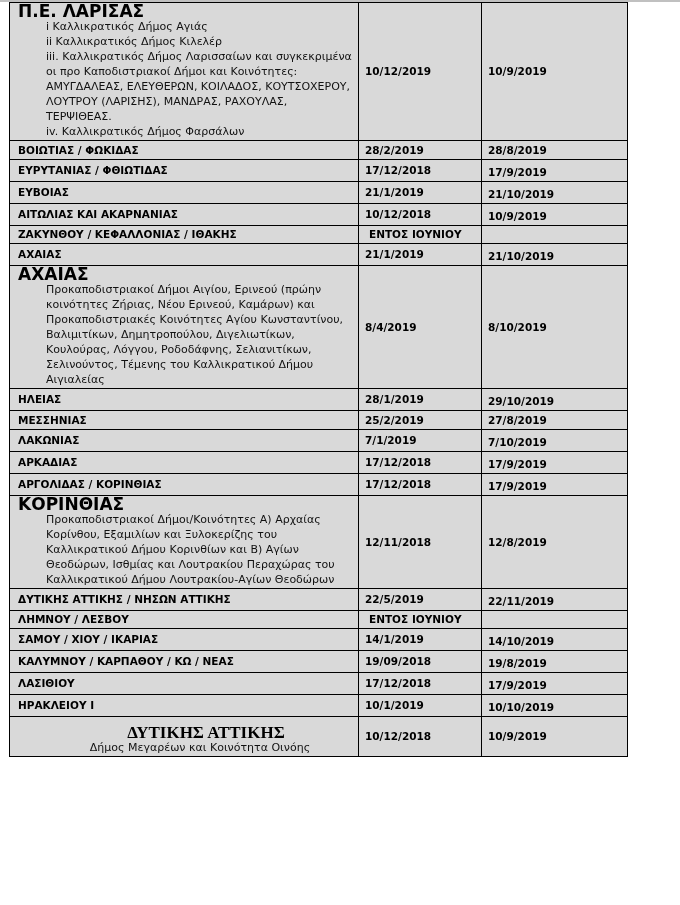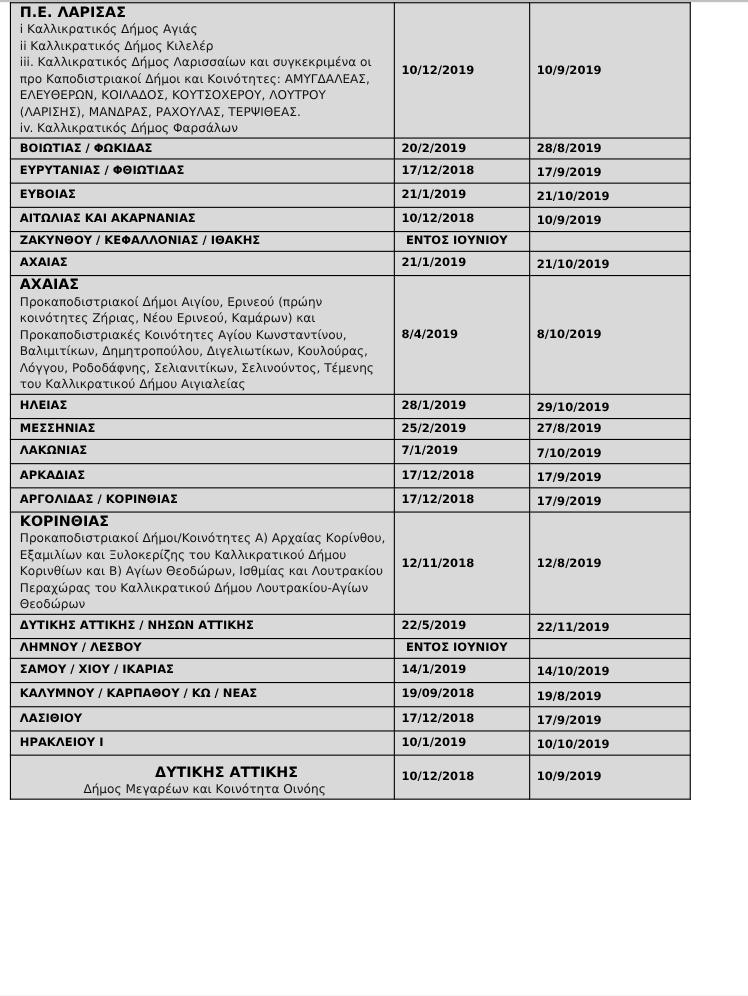--- a/index.html
+++ b/index.html
@@ -4,22 +4,22 @@
 <style>
   html, body { margin:0; padding:0; background:#ffffff; }
   body { width:680px; height:905px; position:relative; overflow:hidden;
          font-family:"DejaVu Sans", sans-serif; color:#000; }
   .topline { position:absolute; left:0; top:0; width:680px; height:2px; background:#c0c0c0; }
   table.sched { position:absolute; left:9px; top:2px; width:618px;
         border-collapse:collapse; background:#d9d9d9; table-layout:fixed; }
   table.sched td { border:1.5px solid #000; padding:1px 4px 1px 8px; vertical-align:middle;
         font-size:10.5px; line-height:15px; }
   col.c1 { width:349px; } col.c2 { width:123px; } col.c3 { width:146px; }
-  .name { font-weight:bold; font-size:13px; }
-  .sub { font-weight:normal; font-size:11px; color:#111; }
+  .name { font-weight:bold; font-size:17px; }
+  .sub { font-weight:normal; font-size:11px; color:#111;margin-left:28px; }
   .d1 { font-weight:bold; font-size:12px; padding-left:6px !important; }
   .d2 { font-weight:bold; font-size:12px; padding-left:6px !important; }
   .low { padding-top:5px !important; }
   .r { height:19px; }
   .center { text-align:center; }
   .entos { font-weight:bold; font-size:11px; line-height:13px; padding-left:10px !important; }
 </style>
 </head>
 <body>
 
@@ -38,21 +38,21 @@
         <div class="sub"> i Καλλικρατικός Δήμος Αγιάς</div>
         <div class="sub">ii Καλλικρατικός Δήμος Κιλελέρ</div>
         <div class="sub">iii. Καλλικρατικός Δήμος Λαρισσαίων και συγκεκριμένα οι προ Καποδιστριακοί Δήμοι και Κοινότητες: ΑΜΥΓΔΑΛΕΑΣ, ΕΛΕΥΘΕΡΩΝ, ΚΟΙΛΑΔΟΣ, ΚΟΥΤΣΟΧΕΡΟΥ, ΛΟΥΤΡΟΥ (ΛΑΡΙΣΗΣ), ΜΑΝΔΡΑΣ, ΡΑΧΟΥΛΑΣ, ΤΕΡΨΙΘΕΑΣ.</div>
         <div class="sub">iv. Καλλικρατικός Δήμος Φαρσάλων</div>
       </td>
       <td class="d1">10/12/2019</td>
       <td class="d2">10/9/2019</td>
     </tr>
     <tr class="r">
       <td class="name">ΒΟΙΩΤΙΑΣ / ΦΩΚΙΔΑΣ</td>
-      <td class="d1">20/2/2019</td>
+      <td class="d1">28/2/2019</td>
       <td class="d2">28/8/2019</td>
     </tr>
     <tr class="r">
       <td class="name">ΕΥΡΥΤΑΝΙΑΣ / ΦΘΙΩΤΙΔΑΣ</td>
       <td class="d1">17/12/2018</td>
       <td class="d2 low">17/9/2019</td>
     </tr>
     <tr class="r">
       <td class="name">ΕΥΒΟΙΑΣ</td>
       <td class="d1">21/1/2019</td>
@@ -139,20 +139,20 @@
       <td class="d1">17/12/2018</td>
       <td class="d2 low">17/9/2019</td>
     </tr>
     <tr class="r">
       <td class="name">ΗΡΑΚΛΕΙΟΥ Ι</td>
       <td class="d1">10/1/2019</td>
       <td class="d2 low">10/10/2019</td>
     </tr>
     <tr>
       <td class="center" style="padding-top:8px;">
-        <div class="name" style="padding-left:40px;">ΔΥΤΙΚΗΣ ΑΤΤΙΚΗΣ</div>
+        <div class="name" style="padding-left:40px;font-family:Liberation Serif, serif;">ΔΥΤΙΚΗΣ ΑΤΤΙΚΗΣ</div>
         <div class="sub">Δήμος Μεγαρέων και Κοινότητα Οινόης</div>
       </td>
       <td class="d1">10/12/2018</td>
       <td class="d2">10/9/2019</td>
     </tr>
   </tbody>
 </table>
 
 </body></html>

